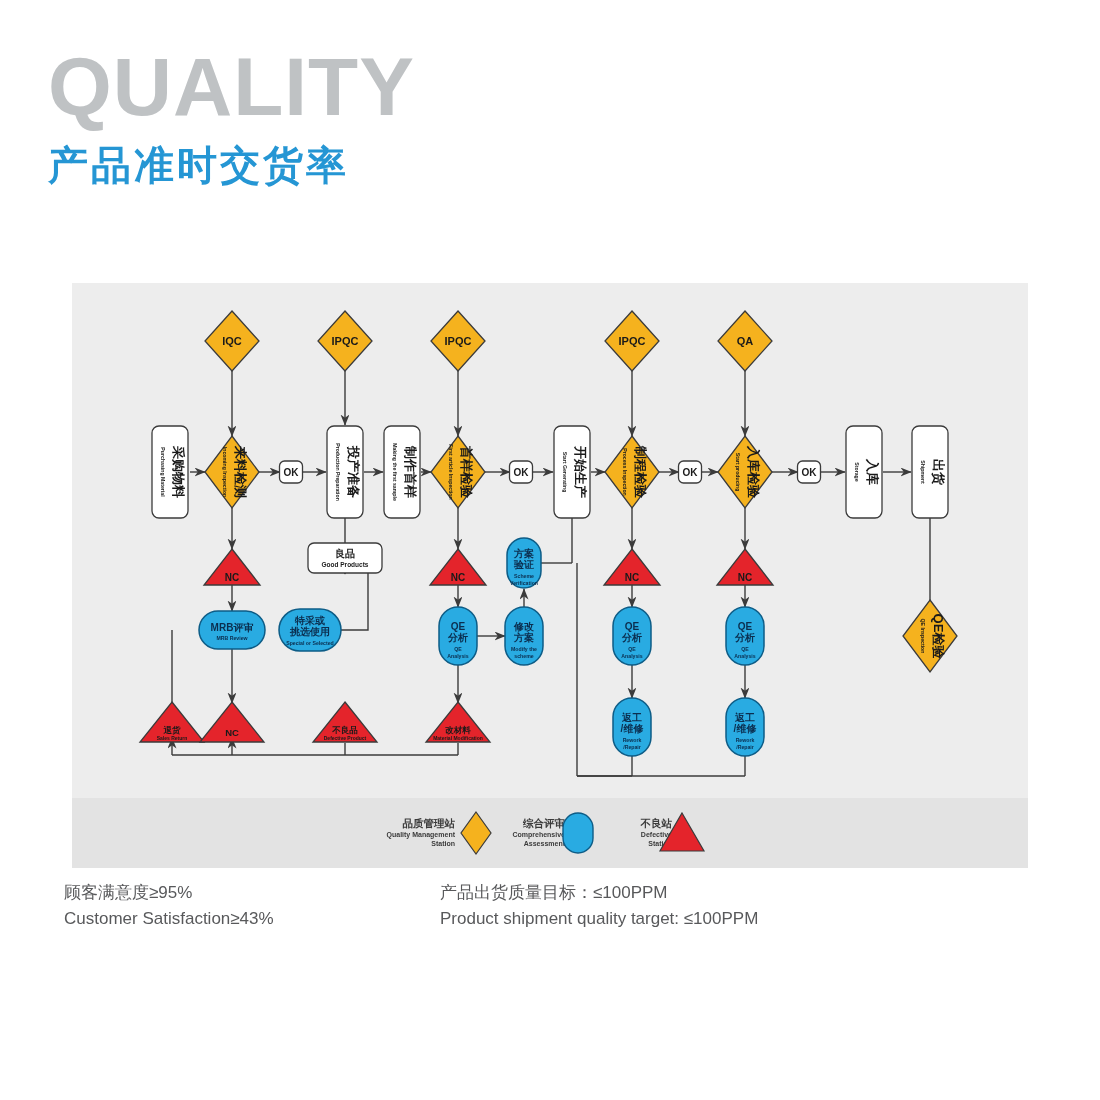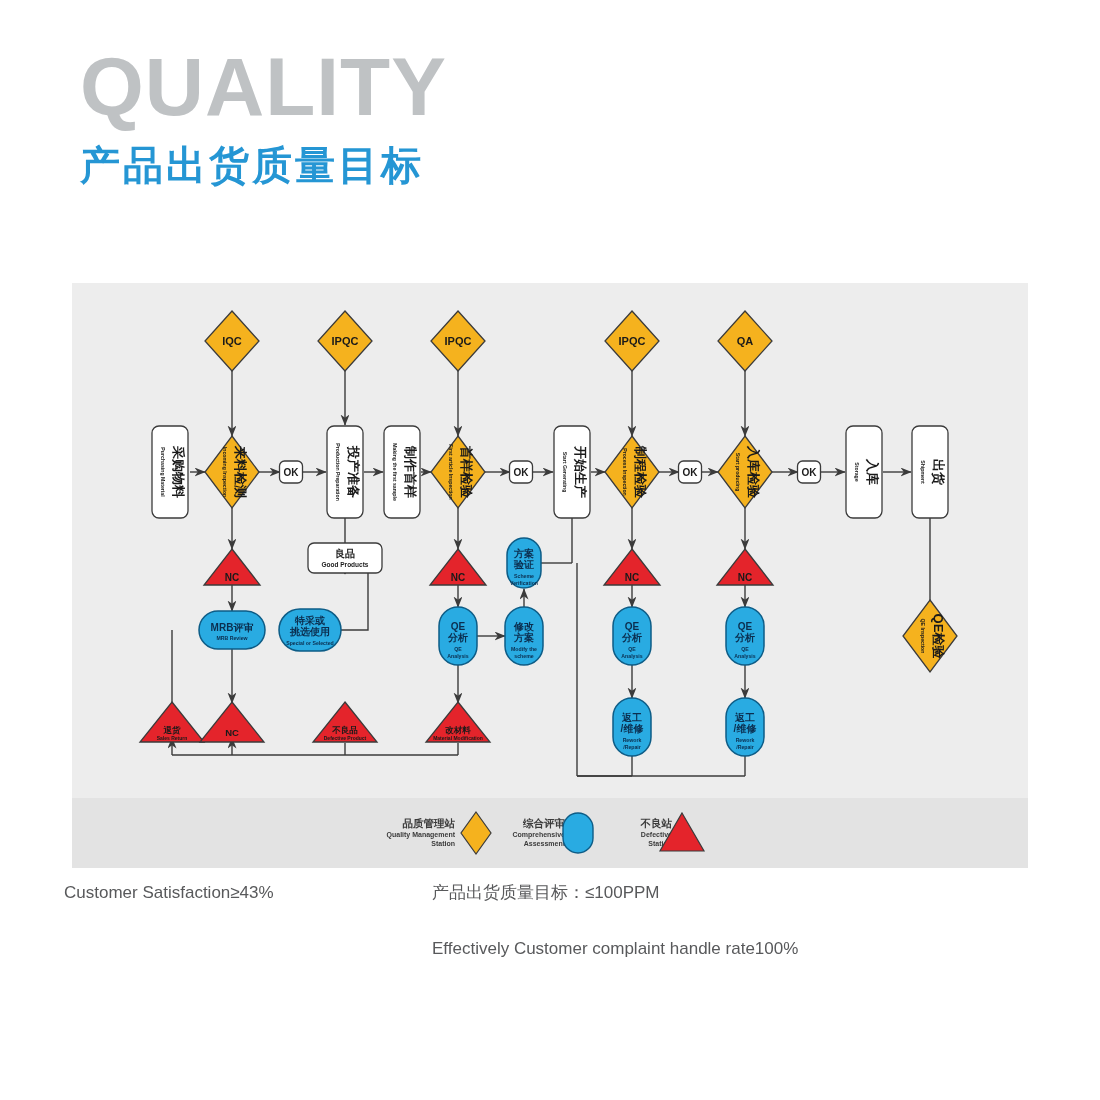--- a/index.html
+++ b/index.html
@@ -4,21 +4,21 @@
 <style>
   html,body{margin:0;padding:0;}
   body{
     width:1100px;height:1100px;background:#ffffff;
     font-family:"Liberation Sans","DejaVu Sans",sans-serif;
     overflow:hidden;
   }
   .page{position:relative;width:1100px;height:1100px;}
 
   
-  .hdr{position:absolute;left:80px;top:48px;}
+  .hdr{position:absolute;left:48px;top:48px;}
   .hdr-l1{
     font-size:82px;font-weight:bold;letter-spacing:1px;
     color:#bfc2c4;line-height:.95;
   }
   .hdr-l2{
     font-size:62px;font-weight:normal;letter-spacing:1px;
     color:#bfc2c4;line-height:1.05;margin-top:2px;
   }
   .hdr-cn{
     font-size:40px;font-weight:bold;color:#2596d4;
@@ -33,33 +33,33 @@
   .legendstrip{
     position:absolute;left:72px;top:798px;width:956px;height:70px;
     background:#e3e3e3;
   }
   svg{display:block;}
 
   
   .footer{position:absolute;left:64px;top:880px;width:980px;}
   .fcol{position:absolute;}
   .fcol.left{left:0;width:360px;}
-  .fcol.right{left:368px;width:560px;}
+  .fcol.right{left:376px;width:560px;}
   .frow{margin-bottom:30px;}
   .f-cn{font-size:17px;color:#58595b;line-height:1.55;}
   .f-en{font-size:17px;color:#58595b;line-height:1.55;}
 </style>
 </head>
 <body>
 
 <div class="page">
 
   <div class="hdr">
     <div class="hdr-l1">QUALITY</div>
-    <div class="hdr-cn">产品出货质量目标</div>
+    <div class="hdr-cn">产品准时交货率</div>
   </div>
 
   <div class="panel"></div>
   <div class="legendstrip"></div>
 
   <svg id="flow-svg" width="1100" height="1100" style="position:absolute;left:0;top:0;">
     <defs>
       <marker id="arw" markerWidth="9" markerHeight="9" refX="7.5" refY="3.2" orient="auto" markerUnits="strokeWidth">
         <path d="M0,0 L8,3.2 L0,6.4 L2.4,3.2 z" fill="#3b3b3b"></path>
       </marker>
@@ -328,26 +328,27 @@
           <text x="672" y="837" text-anchor="end" font-size="7" font-family="&quot;Liberation Sans&quot;, sans-serif" font-weight="bold" fill="#3b3b3b">Defective</text>
           <text x="672" y="846" text-anchor="end" font-size="7" font-family="&quot;Liberation Sans&quot;, sans-serif" font-weight="bold" fill="#3b3b3b">Station</text>
           <polygon points="682,813 704,851 660,851" fill="#e4242b" stroke="#3b3b3b" stroke-width="1.2"></polygon>
         </g>
       </g>
   </svg>
 
   <div class="footer">
     <div class="fcol left">
       <div class="frow">
+        <div class="f-cn">顾客满意度≥95%</div>
         <div class="f-en">Customer Satisfaction≥43%</div>
       </div>
     </div>
     <div class="fcol right">
       <div class="frow">
         <div class="f-cn">产品出货质量目标：≤100PPM</div>
+        <div class="f-en">Product shipment quality target: ≤100PPM</div>
       </div>
       <div class="frow">
-        <div class="f-en">Effectively Customer complaint handle rate100%</div>
       </div>
     </div>
   </div>
 
 </div>
 
 </body></html>

